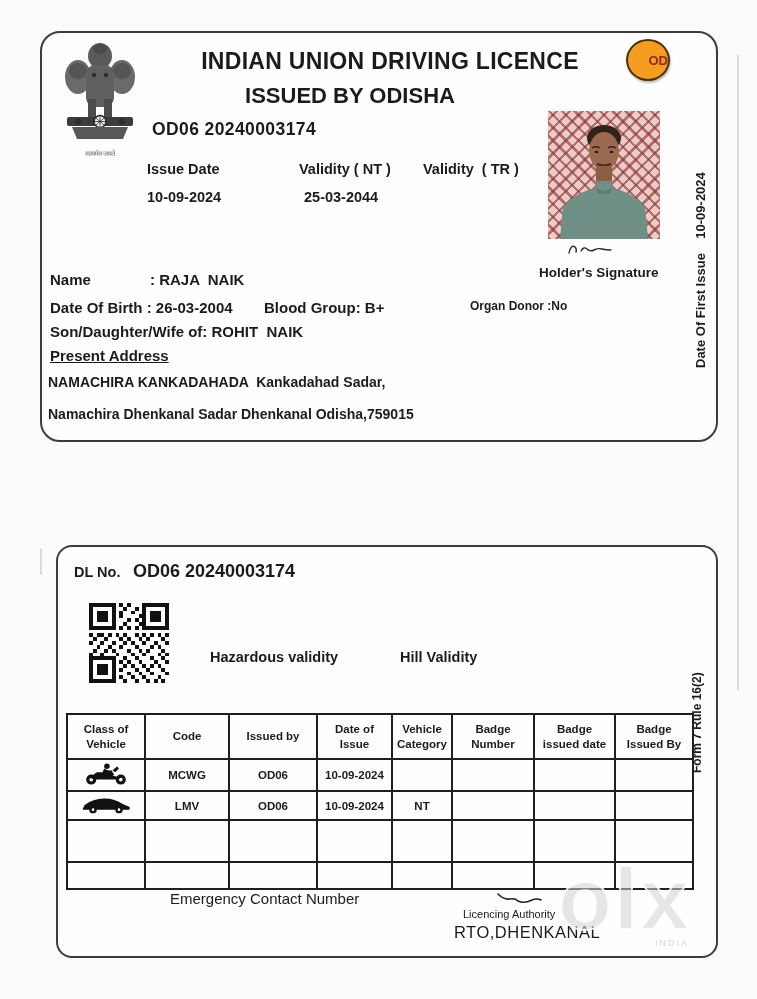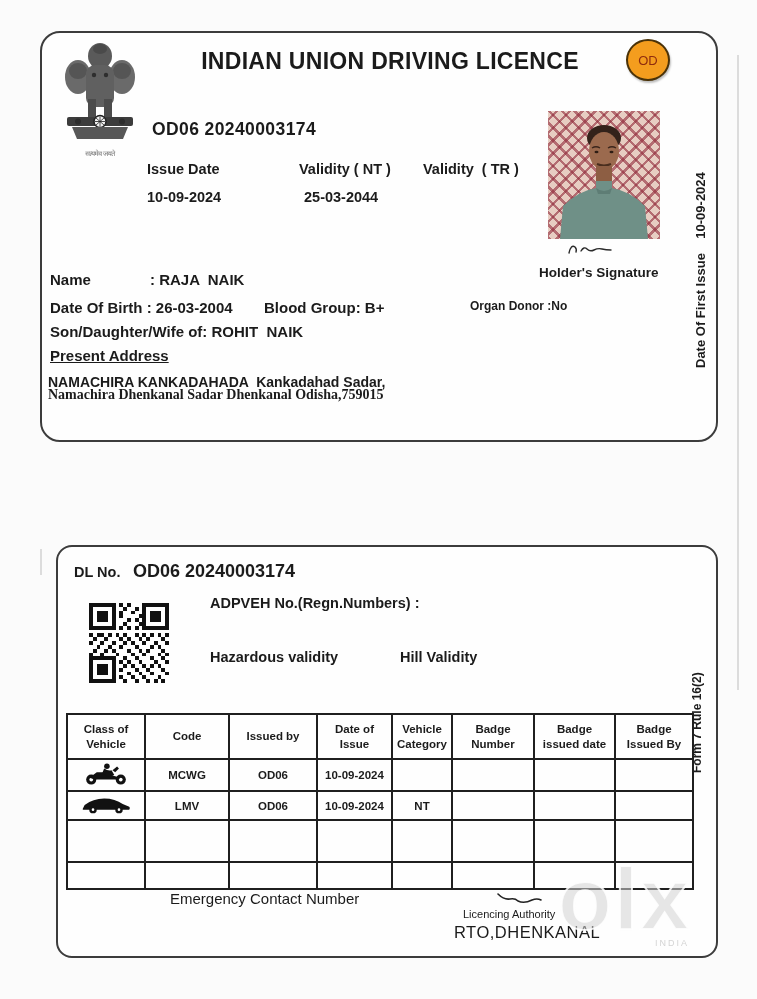--- a/index.html
+++ b/index.html
@@ -8,22 +8,22 @@
   .abs { position:absolute; }
   .pre { white-space:pre; }
   .card { position:absolute; background:#fefefe; border:2px solid #3c3c3c; }
   #card-front { left:40px; top:31px; width:678px; height:411px; border-radius:20px; }
   #card-back  { left:56px; top:545px; width:662px; height:413px; border-radius:16px; }
   .title1 { left:108px; top:15px; width:480px; text-align:center; font-size:23px; font-weight:700; letter-spacing:.3px; }
   .title2 { left:108px; top:50px; width:400px; text-align:center; font-size:22px; font-weight:700; }
   .licno  { left:110px; top:86px; font-size:17.5px; font-weight:700; letter-spacing:.4px; }
   .badge { left:584px; top:6px; width:44px; height:42px; border-radius:50%;
     background:#f49d1e; border:2.5px solid #4a3208; box-shadow:1px 2px 2px rgba(0,0,0,.25);
-    display:flex; align-items:center; justify-content:center;
-    font-size:13px; font-weight:400; color:#8f2c0e; }
+    display:flex; align-items:center; justify-content:flex-end;
+    font-size:13px; font-weight:700; color:#8f2c0e; }
   .lblrow { font-size:14.5px; font-weight:700; }
   .vert { writing-mode:vertical-rl; transform:rotate(180deg); white-space:pre;
     font-weight:700; text-align:center; }
   .photo { left:506px; top:78px; width:112px; height:128px; overflow:hidden;
     background:
       repeating-linear-gradient(45deg, rgba(146,44,60,.60) 0 2.5px, rgba(0,0,0,0) 2.5px 9px),
       repeating-linear-gradient(-45deg, rgba(146,44,60,.60) 0 2.5px, rgba(0,0,0,0) 2.5px 9px),
       #e7cdc2; filter:blur(.3px); }
   .addr { font-size:14px; font-weight:700; }
   .underline { text-decoration:underline; }
@@ -61,20 +61,21 @@
       <circle cx="46" cy="80.5" r="6" fill="#f2f2f2" stroke="#222" stroke-width="1.5"></circle>
       <path d="M46 75.5v10M41 80.5h10M42 77l8 7M50 77l-8 7" stroke="#222" stroke-width=".8"></path>
       <circle cx="24" cy="80.5" r="3" fill="#2d2d2d"></circle>
       <circle cx="68" cy="80.5" r="3" fill="#2d2d2d"></circle>
       <path d="M18 86 h56 l-5 12 h-46 z" fill="#575757"></path>
     </svg>
     <div style="text-align:center;" class="caption">सत्यमेव जयते</div>
   </div>
 
   <div class="abs title1">INDIAN UNION DRIVING LICENCE</div>
+  <div class="abs title2">ISSUED BY ODISHA</div>
 
   <div class="abs badge">
     <span>OD</span>
   </div>
 
   <div class="abs licno">OD06 20240003174</div>
 
   <div class="abs lblrow" style="left:105px; top:128px;">Issue Date</div>
   <div class="abs lblrow pre" style="left:257px; top:128px;">Validity ( NT )</div>
   <div class="abs lblrow pre" style="left:381px; top:128px;">Validity  ( TR )</div>
@@ -104,36 +105,35 @@
   <div class="abs pre" style="left:108px; top:238px; font-size:15px; font-weight:700;">: RAJA  NAIK</div>
 
   <div class="abs" style="left:8px; top:266px; font-size:15px; font-weight:700;">Date Of Birth : 26-03-2004</div>
   <div class="abs" style="left:222px; top:266px; font-size:15px; font-weight:700;">Blood Group: B+</div>
   <div class="abs" style="left:428px; top:266px; font-size:12px; font-weight:700;">Organ Donor :No</div>
 
   <div class="abs pre" style="left:8px; top:290px; font-size:15px; font-weight:700;">Son/Daughter/Wife of: ROHIT  NAIK</div>
 
   <div class="abs underline" style="left:8px; top:314px; font-size:15px; font-weight:700;">Present Address</div>
   <div class="abs addr pre" style="left:6px; top:341px;">NAMACHIRA KANKADAHADA  Kankadahad Sadar,</div>
-  <div class="abs addr" style="left:6px; top:354px;font-family:Liberation Serif, serif;">Namachira Dhenkanal Sadar Dhenkanal Odisha,759015</div>
+  <div class="abs addr" style="left:6px; top:373px;">Namachira Dhenkanal Sadar Dhenkanal Odisha,759015</div>
 
   <div class="abs vert" style="right:8px; top:72px; height:330px; font-size:13px;">Date Of First Issue    10-09-2024</div>
 </div>
 
 <div class="abs grayline" style="left:737px; top:55px; width:2px; height:635px;"></div>
 <div class="abs grayline" style="left:40px; top:549px; width:2px; height:26px;"></div>
 
 <div class="card" id="card-back">
 
   <div class="abs" style="left:16px; top:14px;">
     <span style="font-size:14.5px; font-weight:700;margin-top:16px;">DL No.</span>
     <span style="font-size:18px; font-weight:700; margin-left:8px;">OD06 20240003174</span>
   </div>
 
-  <div class="abs" style="left:152px; top:48px; font-size:14.5px; font-weight:700;">ADPVEH No.(Regn.Numbers) :</div>
 
   <svg class="abs" style="left:30px; top:56px;" width="82" height="80" viewBox="0 0 21 21" shape-rendering="crispEdges">
     <rect width="21" height="21" fill="#fff"></rect>
     <g fill="#111">
       <rect x="0" y="0" width="7" height="7"></rect>
         <rect x="14" y="0" width="7" height="7"></rect>
         <rect x="0" y="14" width="7" height="7"></rect>
     </g>
     <g fill="#fff">
       <rect x="1" y="1" width="5" height="5"></rect>

